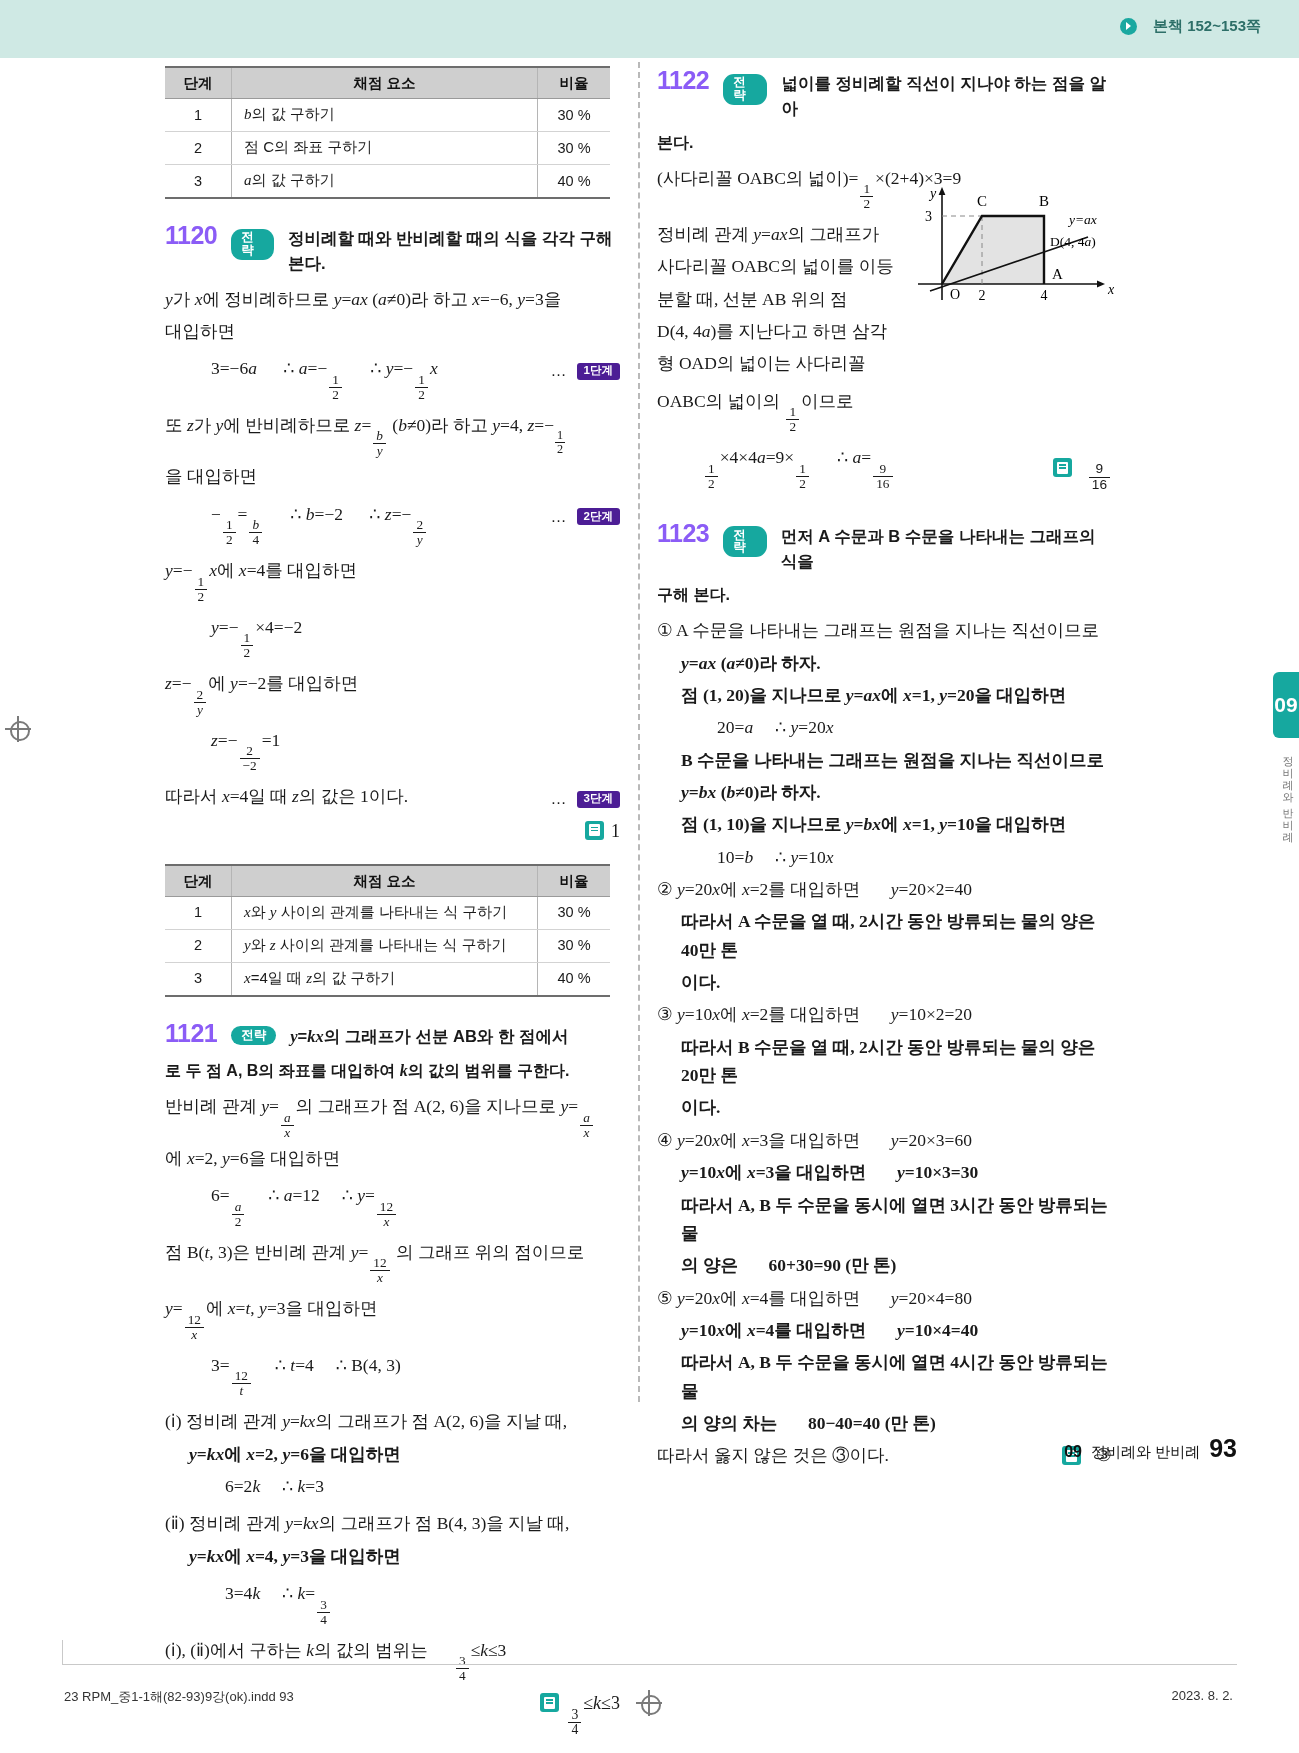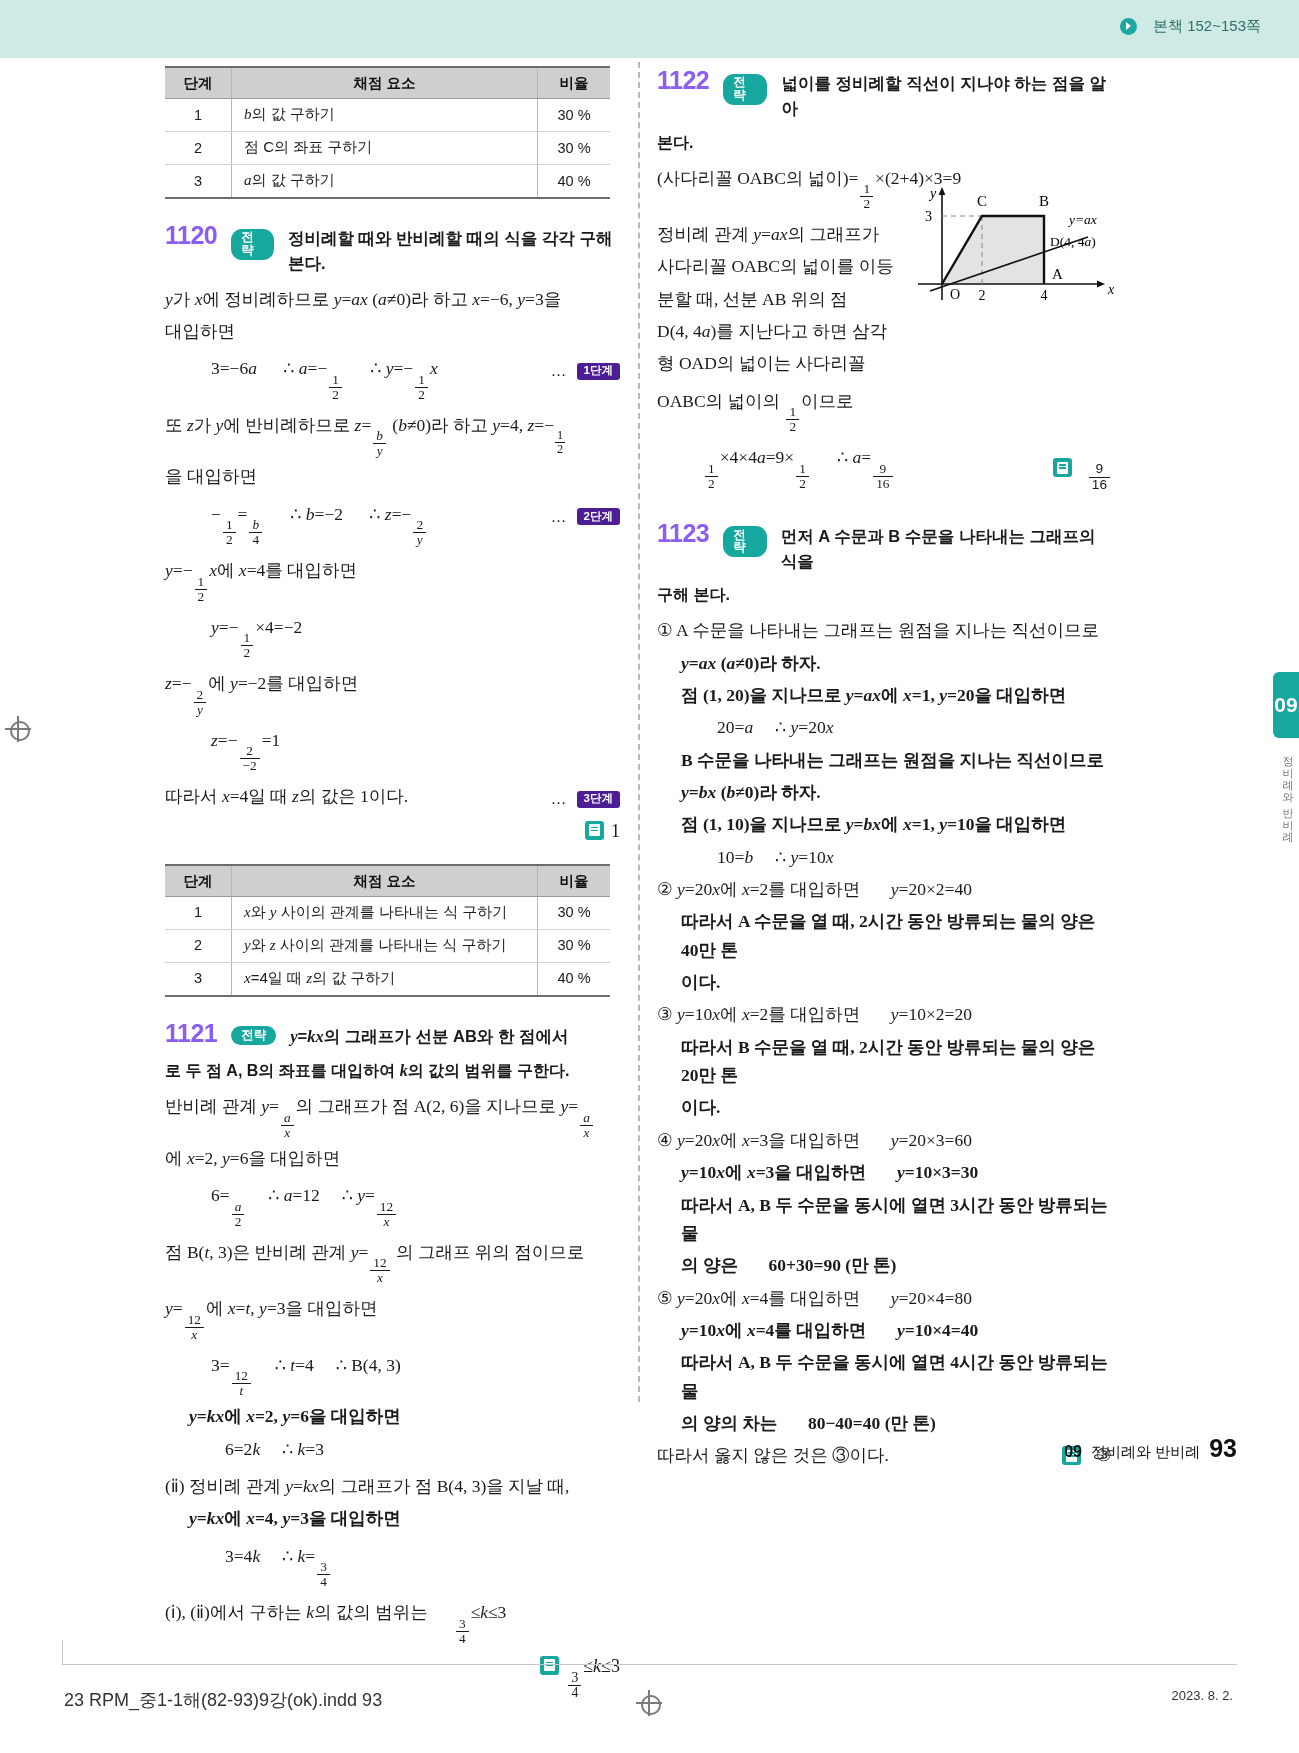--- a/index.html
+++ b/index.html
@@ -15,21 +15,21 @@
 
   
   #top-banner {
     position:absolute; left:0; top:0; width:1299px; height:58px;
     background:#cfe9e4;
     border-bottom-left-radius:0;
   }
   #banner-ref {
     position:absolute; right:38px; top:17px;
     font-family:"Liberation Sans", sans-serif;
-    font-size:15px; font-weight:normal; color:#2d6f68;
+    font-size:15px; font-weight:bold; color:#2d6f68;
     display:flex; align-items:center; gap:16px;
   }
   .ref-arrow {
     display:inline-block; width:17px; height:17px; border-radius:50%;
     background:#1aa8a0; position:relative;
   }
   .ref-arrow::after {
     content:""; position:absolute; left:6px; top:4px;
     border-left:5px solid #fff; border-top:4.5px solid transparent;
     border-bottom:4.5px solid transparent;
@@ -161,21 +161,21 @@
   #footer-rule {
     position:absolute; left:62px; top:1664px; width:1175px; height:0;
     border-top:1px solid #c9c9c9;
   }
   #footer-tick {
     position:absolute; left:62px; top:1640px; width:0; height:24px;
     border-left:1px solid #c9c9c9;
   }
   #footer-left {
     position:absolute; left:64px; top:1688px;
-    font-family:"Liberation Sans", sans-serif; font-size:18px; color:#333;
+    font-family:"Liberation Sans", sans-serif; font-size:13px; color:#333;
   }
   #footer-right {
     position:absolute; right:66px; top:1688px;
     font-family:"Liberation Sans", sans-serif; font-size:13px; color:#333;
   }
   #page-footer {
     position:absolute; right:62px; top:1434px;
     font-family:"Liberation Sans", sans-serif; display:flex; align-items:baseline; gap:9px;
   }
   #page-chapter-no { font-size:16px; font-weight:bold; color:#111; }
@@ -380,20 +380,23 @@
       <span class="mathit">y</span>=<span class="frac">
           <span class="num">12</span>
           <span class="den mathit">x</span>
         </span>에 <span class="mathit">x</span>=<span class="mathit">t</span>, <span class="mathit">y</span>=3을 대입하면
     </div>
     <div class="line ind1">
       3=<span class="frac">
           <span class="num">12</span>
           <span class="den mathit">t</span>
         </span> &nbsp;&nbsp;&nbsp; ∴ <span class="mathit">t</span>=4 &nbsp;&nbsp;&nbsp; ∴ B(4, 3)
+    </div>
+    <div class="line">
+      (ⅰ) 정비례 관계 <span class="mathit">y</span>=<span class="mathit">kx</span>의 그래프가 점 A(2, 6)을 지날 때,
     </div>
     <div class="line tight ind2">
       <span class="mathit">y</span>=<span class="mathit">kx</span>에 <span class="mathit">x</span>=2, <span class="mathit">y</span>=6을 대입하면
     </div>
     <div class="line tight ind3">
       6=2<span class="mathit">k</span> &nbsp;&nbsp;&nbsp; ∴ <span class="mathit">k</span>=3
     </div>
     <div class="line">
       (ⅱ) 정비례 관계 <span class="mathit">y</span>=<span class="mathit">kx</span>의 그래프가 점 B(4, 3)을 지날 때,
     </div>

